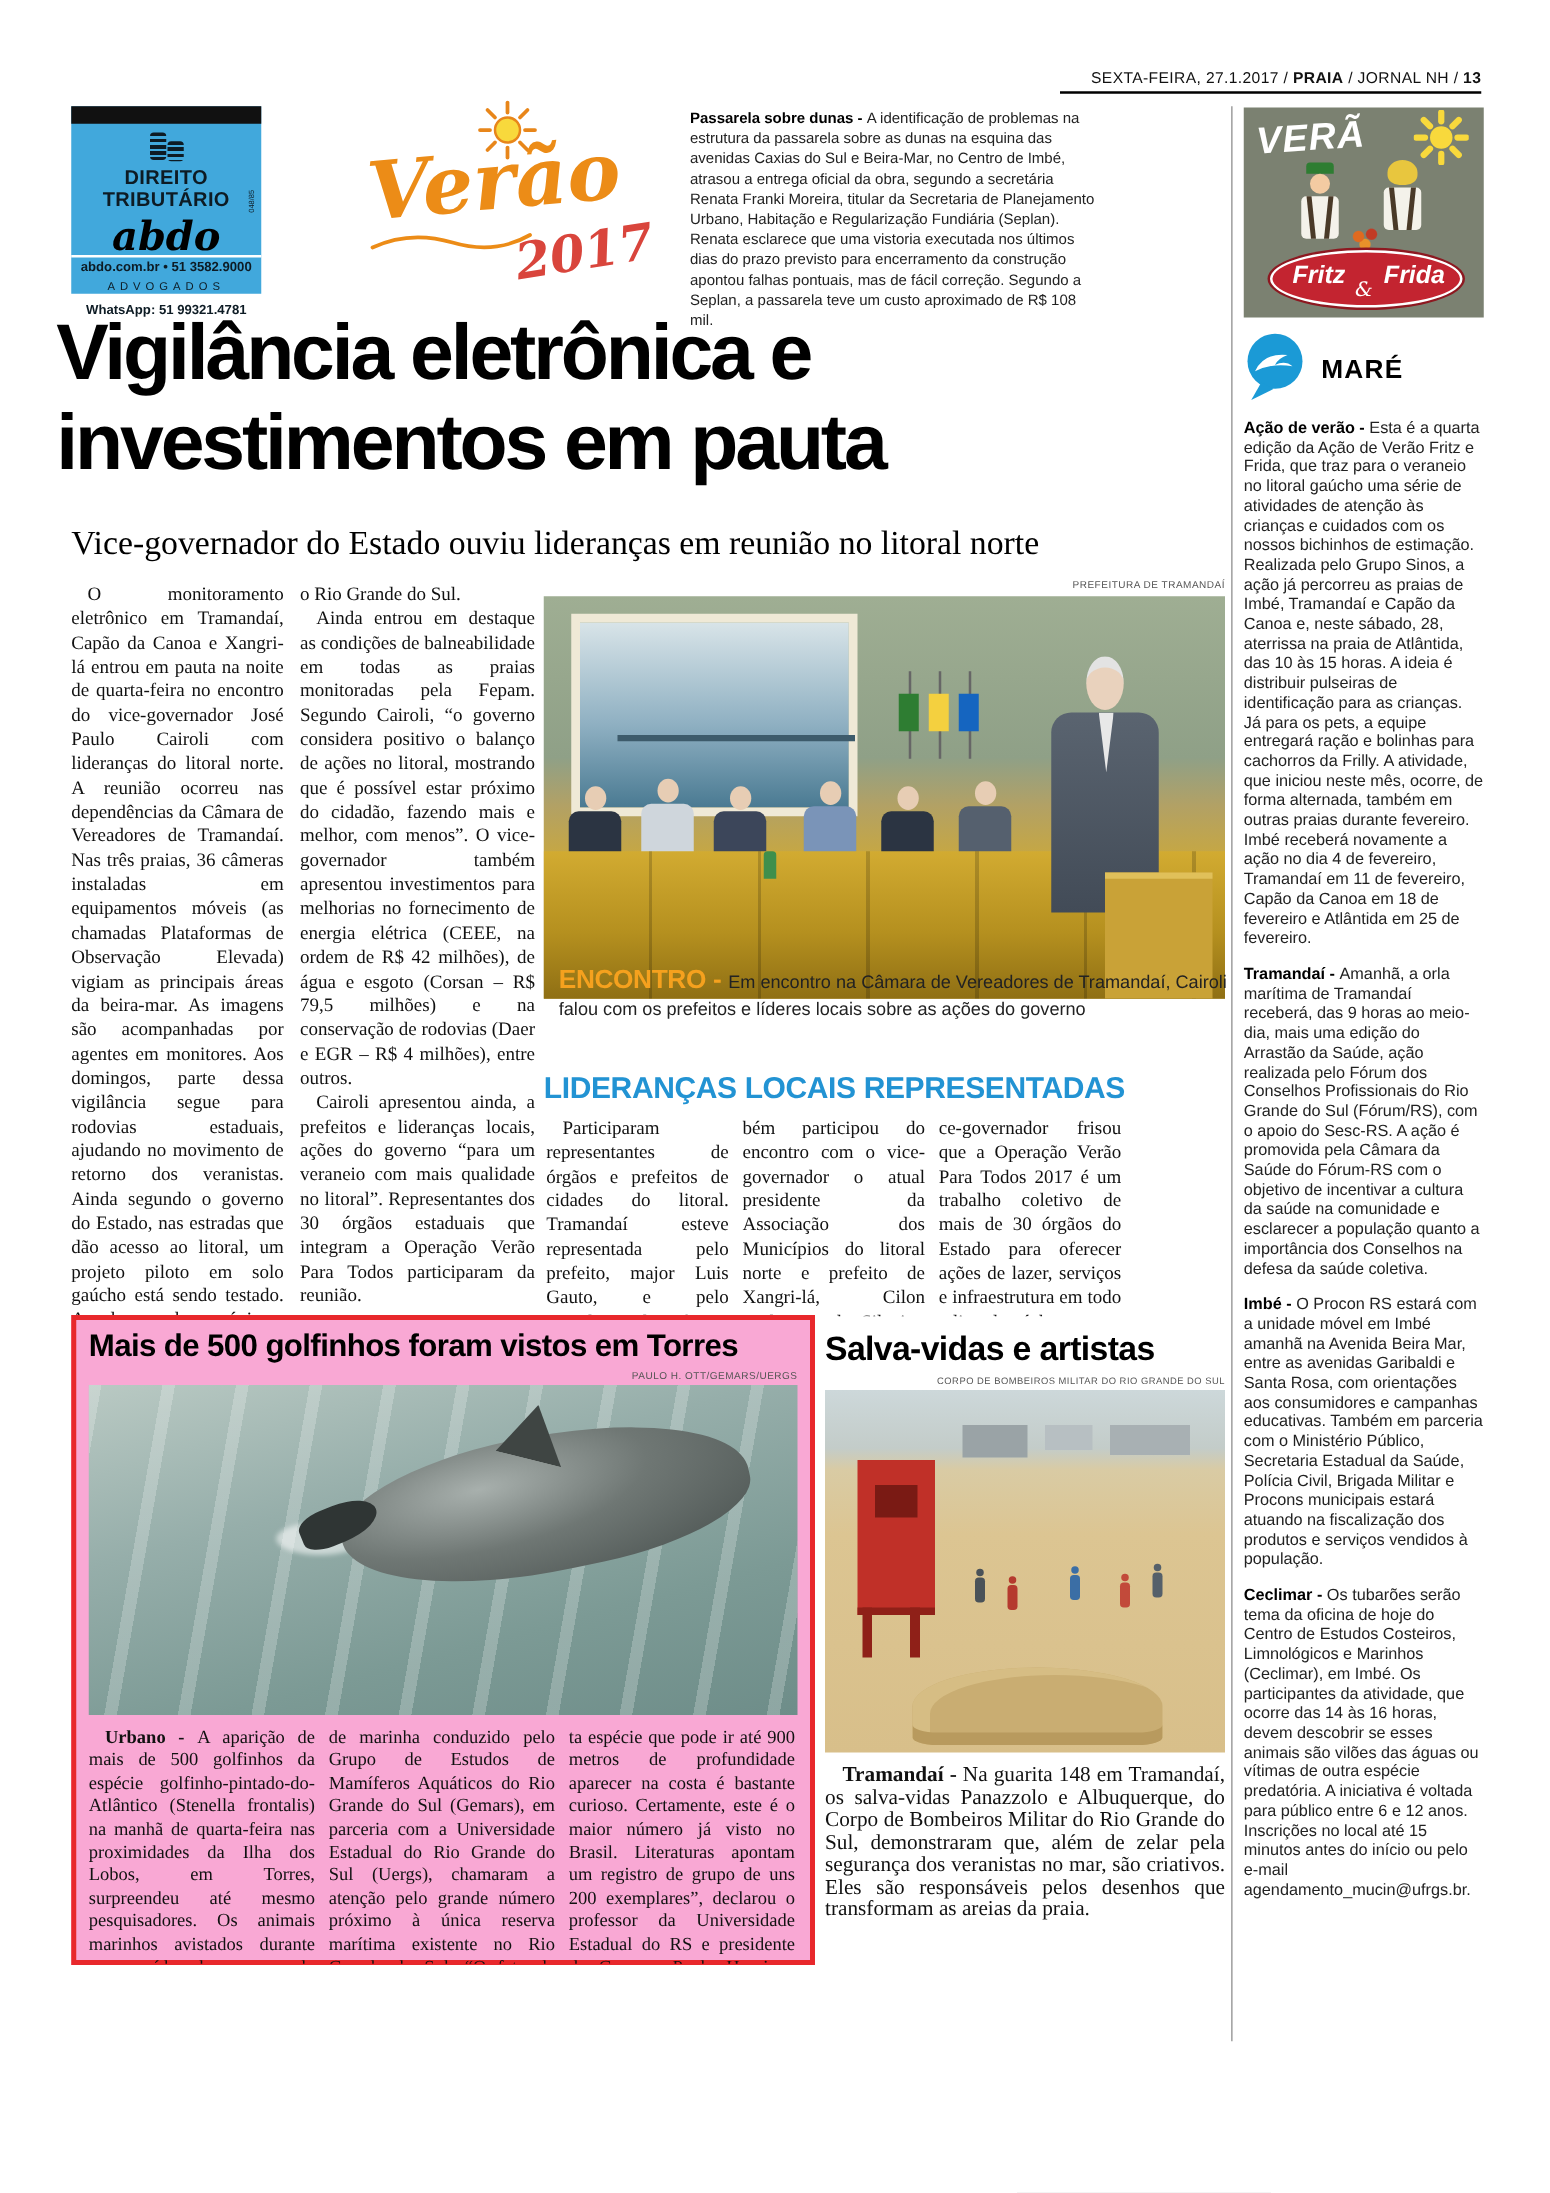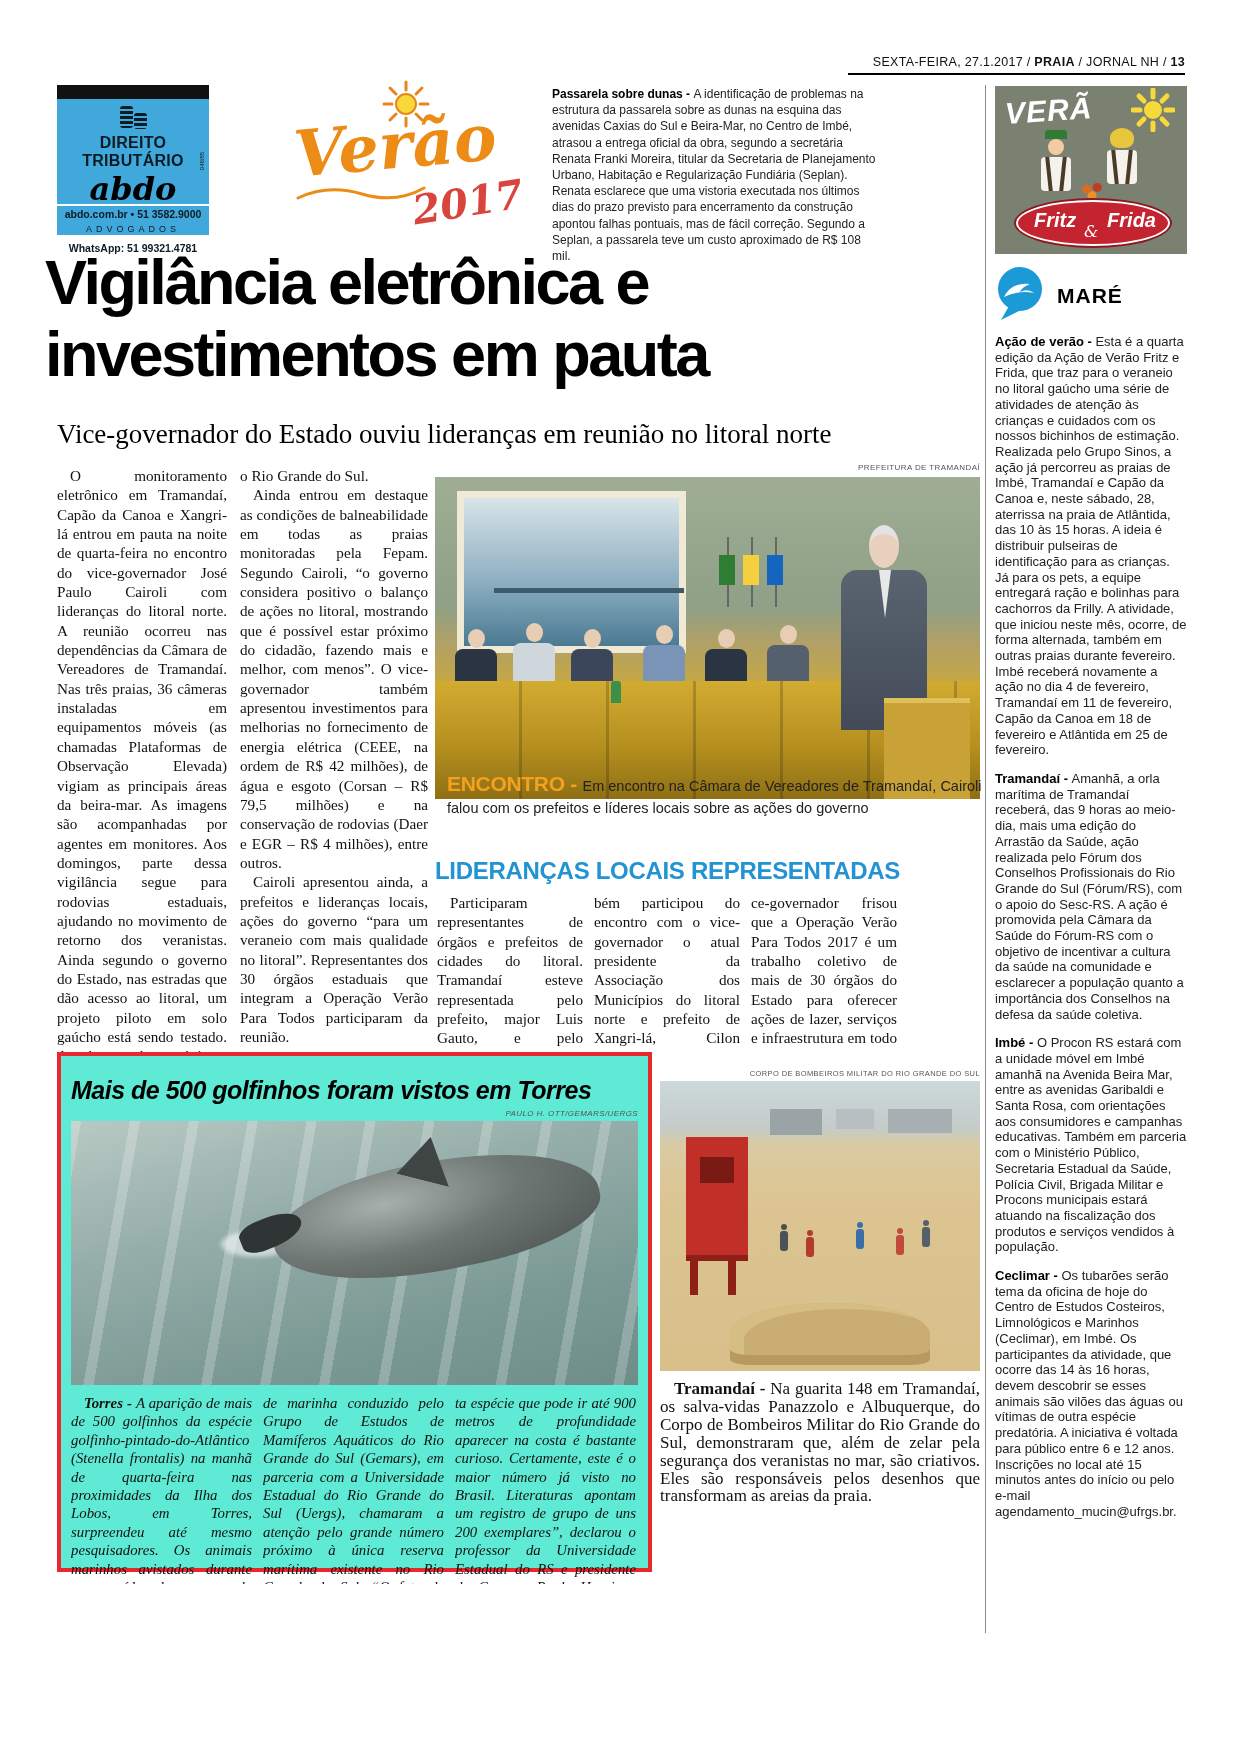--- a/index.html
+++ b/index.html
@@ -125,21 +125,21 @@
   .caption{left:435px;top:773px;width:548px;line-height:21px;margin-left:12px;}
   .cap-lead{font-size:21px;font-weight:bold;color:#f5a11e;letter-spacing:-.3px;}
   .cap-text{font-size:14.5px;color:#222;}
   .lid-header{left:435px;top:857px;width:470px;font-size:24px;font-weight:bold;
               letter-spacing:-.3px;color:#2293d3;}
   .lid-cols{left:437px;top:893px;width:460px;display:flex;gap:11px;}
   .lid-col{width:146px;height:160px;overflow:hidden;}
 
   
   .redbox{left:57px;top:1052px;width:595px;height:520px;border:4px solid #e8282c;
-          background:#5eead4;box-sizing:border-box;padding:18px 10px;font-style:italic;}
+          background:#f9a8d4;box-sizing:border-box;padding:5px 10px;}
   .box-title{font-size:25px;font-weight:bold;letter-spacing:-.5px;color:#000;margin-top:2px;}
   .dolphin-credit{margin-top:4px;}
   .photo-dolphin{position:relative;width:567px;height:264px;margin-top:3px;overflow:hidden;
      background:linear-gradient(165deg,#b9c9c3 0%,#96aeaa 35%,#7c9a95 70%,#6e8d89 100%);}
   .photo-dolphin:before{content:"";position:absolute;inset:0;
      background:repeating-linear-gradient(100deg,rgba(255,255,255,.22) 0 10px,transparent 10px 58px);}
   .dol-body{position:absolute;left:200px;top:40px;width:330px;height:110px;
      background:radial-gradient(ellipse at 35% 30%,#a8b0ad 0%,#6f7774 45%,#4c5452 100%);
      border-radius:48% 60% 42% 58%;transform:rotate(-12deg);}
   .dol-fin{position:absolute;left:330px;top:16px;width:54px;height:44px;background:#3f4543;
@@ -311,32 +311,33 @@
     <div class="box-title">Mais de 500 golfinhos foram vistos em Torres</div>
     <div class="credit dolphin-credit">PAULO H. OTT/GEMARS/UERGS</div>
     <div class="photo-dolphin">
       <div class="dol-foam"></div>
       <div class="dol-body"></div>
       <div class="dol-fin"></div>
       <div class="dol-beak"></div>
     </div>
     <div class="dol-cols">
       <div class="serif-col dol-col">
-        <p class="ind"><b>Torres - </b><span>A aparição de mais de 500 golfinhos da espécie golfinho-pintado-do-Atlântico (Stenella frontalis) na manhã de quarta-feira nas proximidades da Ilha dos Lobos, em Torres, surpreendeu até mesmo pesquisadores. Os animais marinhos avistados durante uma saída de campo do projeto de levantamento da biodiversida-</span></p>
+        <p class="ind"><b>Urbano - </b><span>A aparição de mais de 500 golfinhos da espécie golfinho-pintado-do-Atlântico (Stenella frontalis) na manhã de quarta-feira nas proximidades da Ilha dos Lobos, em Torres, surpreendeu até mesmo pesquisadores. Os animais marinhos avistados durante uma saída de campo do projeto de levantamento da biodiversida-</span></p>
       </div>
       <div class="serif-col dol-col">
         <p>de marinha conduzido pelo Grupo de Estudos de Mamíferos Aquáticos do Rio Grande do Sul (Gemars), em parceria com a Universidade Estadual do Rio Grande do Sul (Uergs), chamaram a atenção pelo grande número próximo à única reserva marítima existente no Rio Grande do Sul. “O fato de mais de 500 golfinhos des-</p>
       </div>
       <div class="serif-col dol-col">
         <p>ta espécie que pode ir até 900 metros de profundidade aparecer na costa é bastante curioso. Certamente, este é o maior número já visto no Brasil. Literaturas apontam um registro de grupo de uns 200 exemplares”, declarou o professor da Universidade Estadual do RS e presidente do Gemars, Paulo Henrique Ott.</p>
       </div>
     </div>
   </div>
 
   <div class="abs salva">
+    <div class="salva-title">Salva-vidas e artistas</div>
     <div class="credit salva-credit">CORPO DE BOMBEIROS MILITAR DO RIO GRANDE DO SUL</div>
     <div class="photo-sand">
       <div class="sand-bldg" style="left:110px;width:52px;"></div>
       <div class="sand-bldg" style="left:176px;width:38px;height:20px;background:#b7bfc2;"></div>
       <div class="sand-bldg" style="left:228px;width:64px;height:24px;background:#a8b0b3;"></div>
       <div class="tower"></div>
       <div class="tower-legs"></div>
       <div class="sand-person" style="left:120px;top:150px;background:#4a5258;"></div>
       <div class="sand-person" style="left:146px;top:156px;background:#b53a2e;"></div>
       <div class="sand-person" style="left:196px;top:148px;background:#3b6ea5;"></div>

